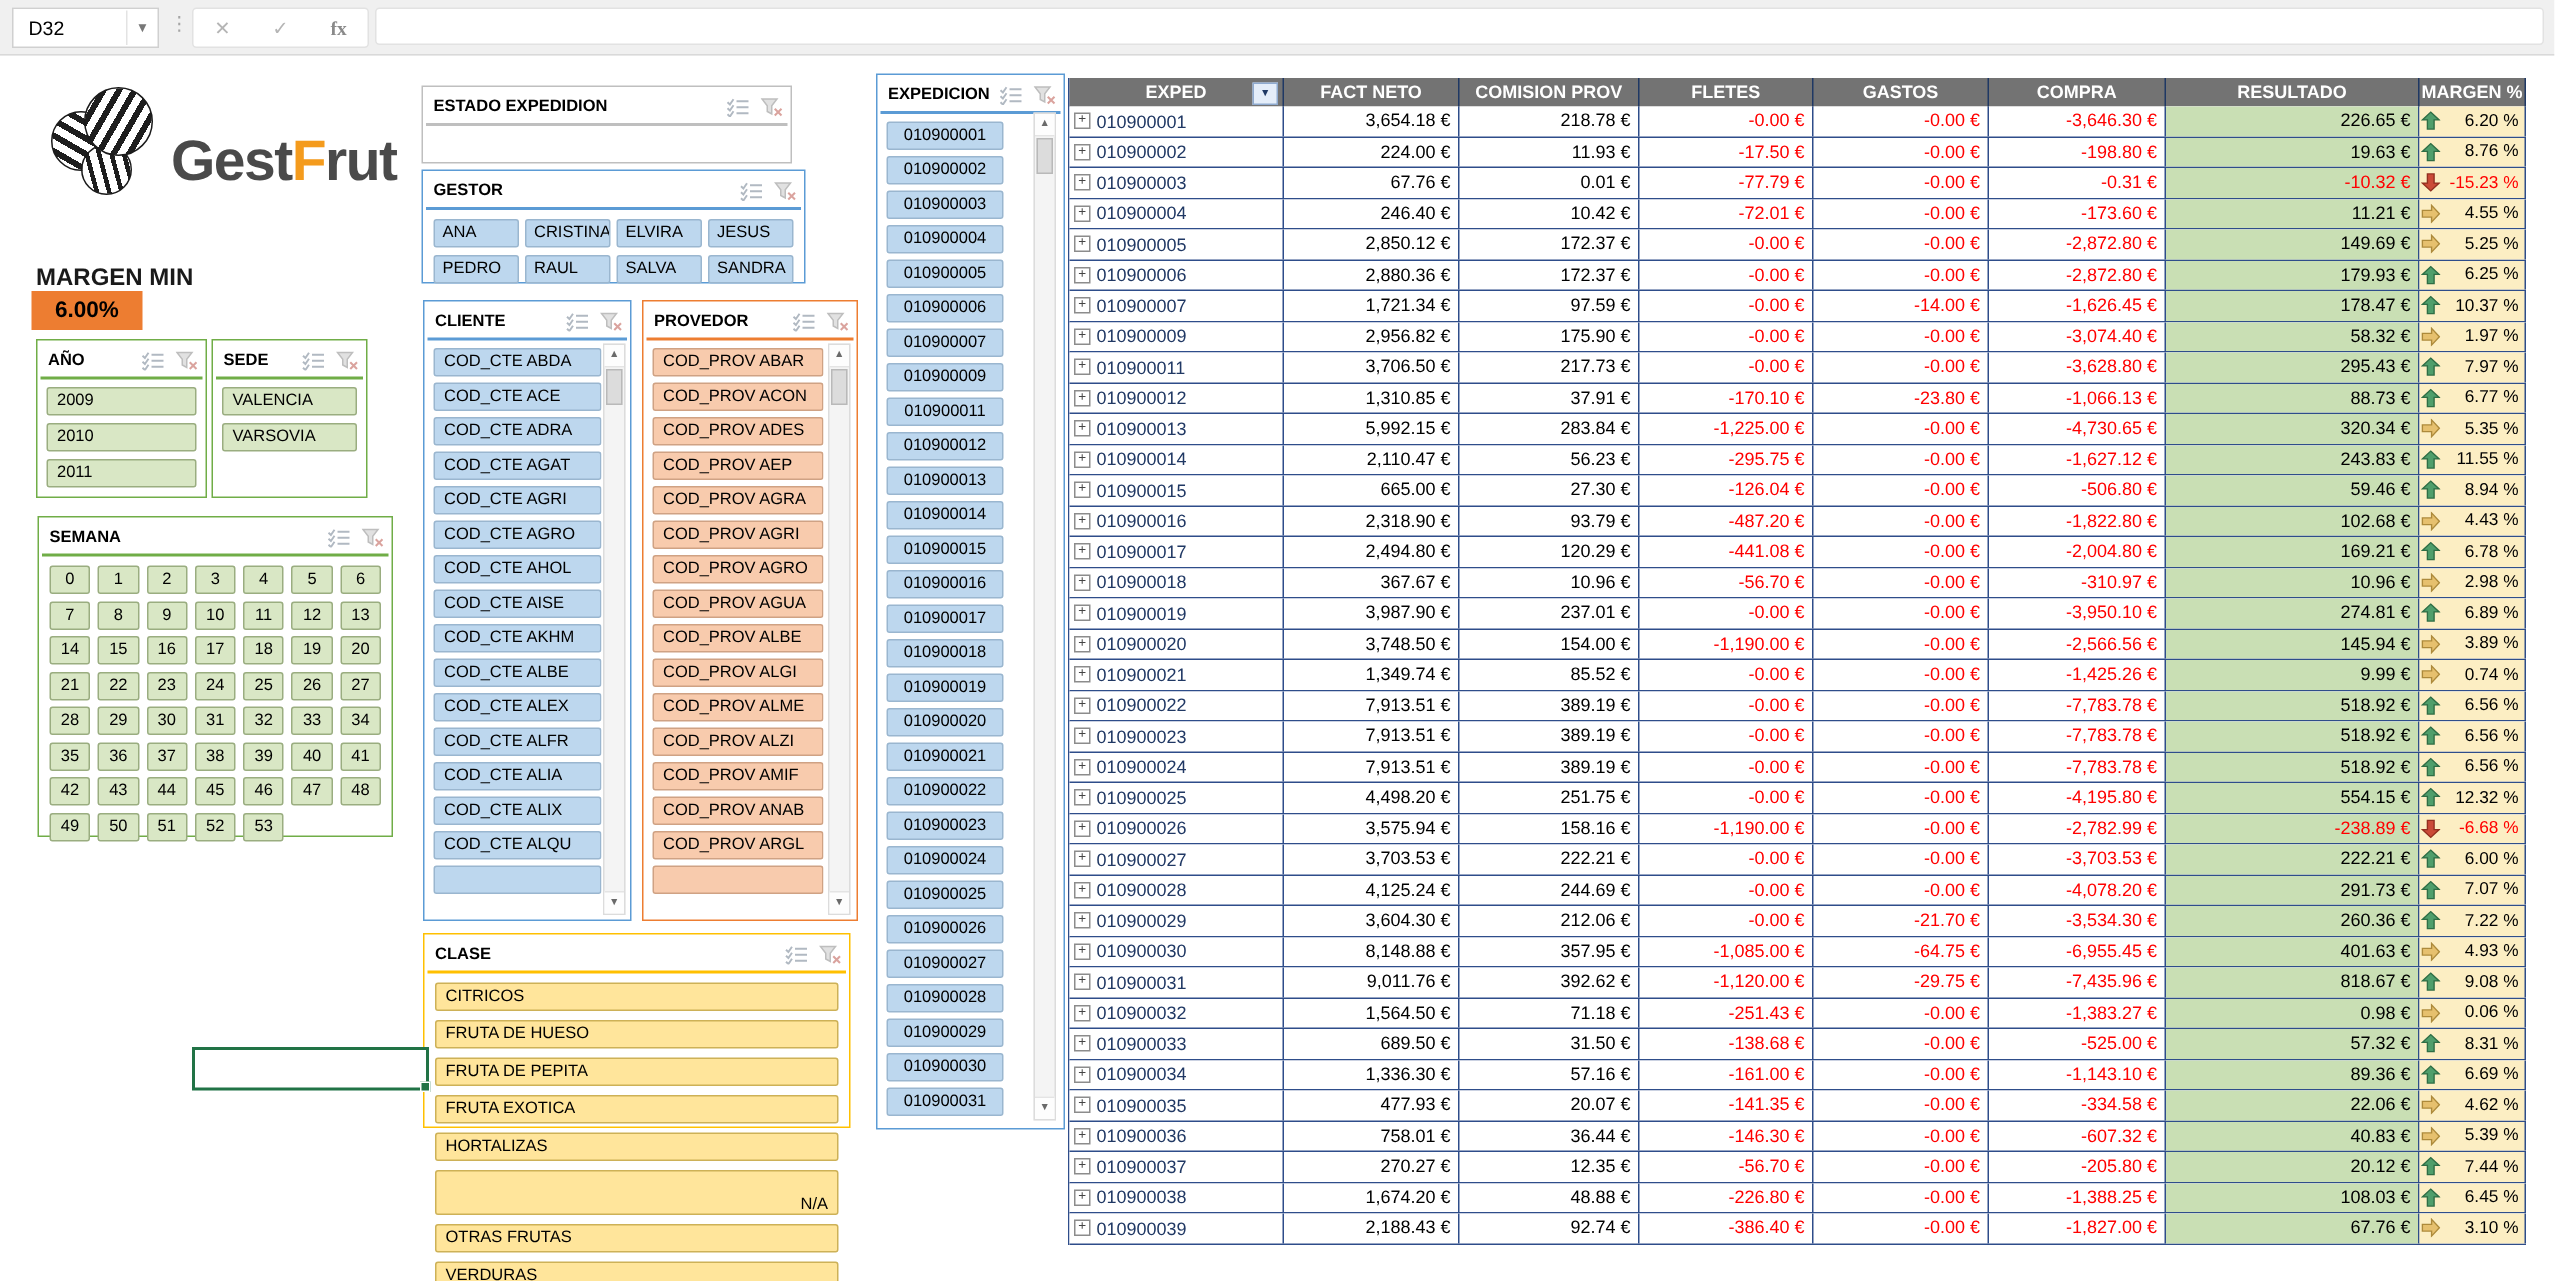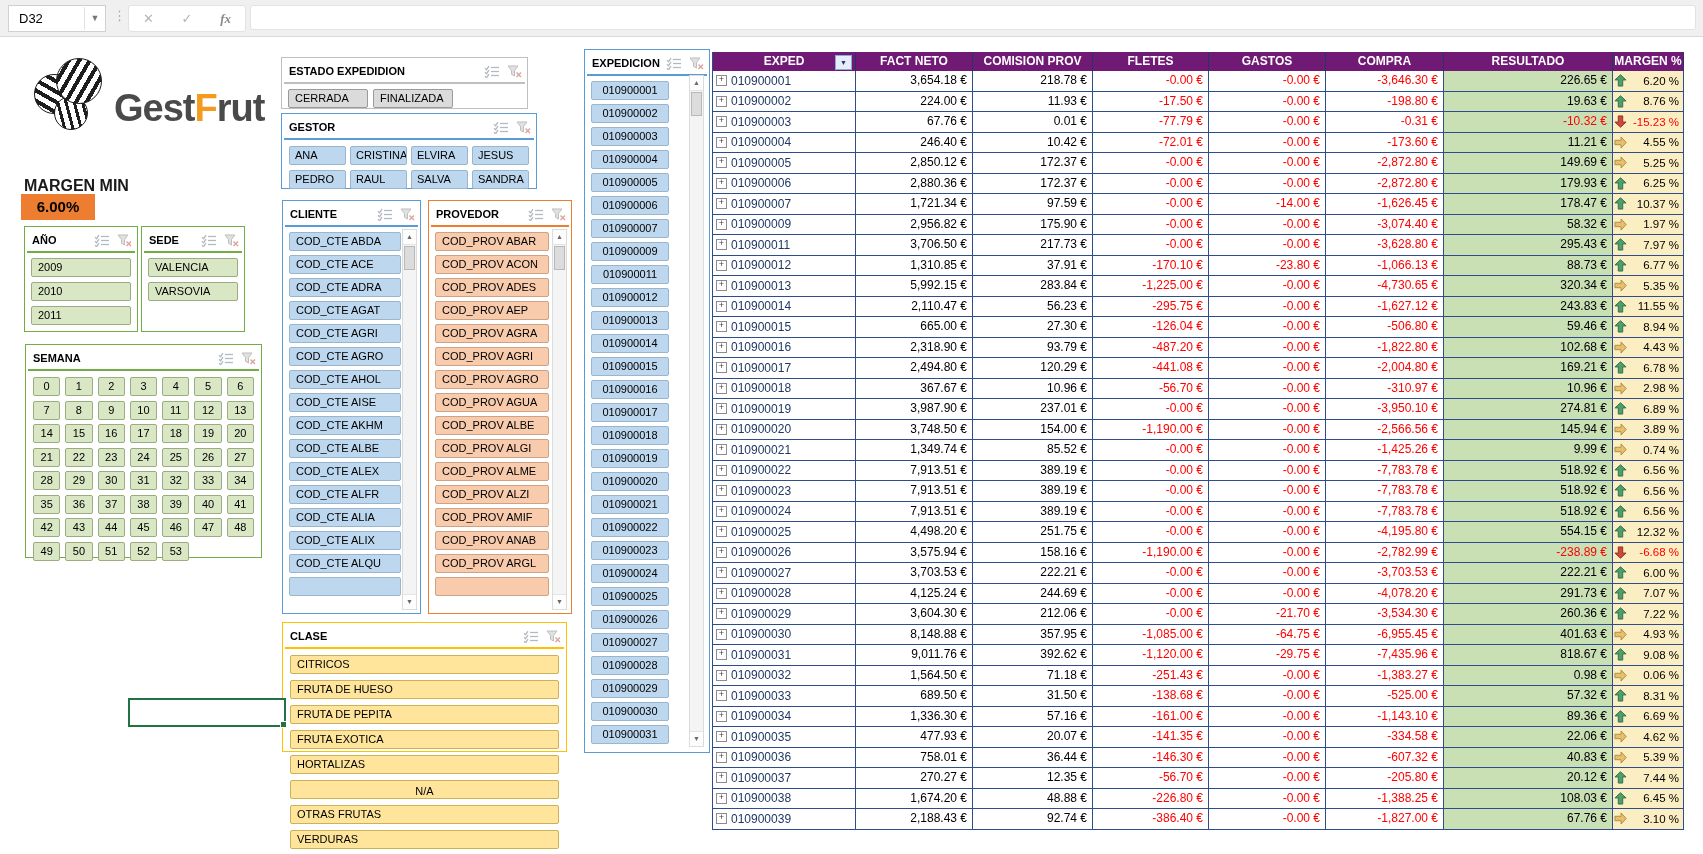--- a/index.html
+++ b/index.html
@@ -9,21 +9,21 @@
   
   .toolbar{position:absolute;left:0;top:0;width:1703px;height:36px;background:#f0f0f0;border-bottom:1px solid #d9d9d9;}
   .namebox{position:absolute;left:8px;top:5px;width:96px;height:25px;background:#fff;border:1px solid #d0d0d0;
            display:flex;align-items:center;font-size:13px;}
   .namebox .nbtext{flex:1;padding-left:10px;}
   .nb-arrow{width:20px;text-align:center;color:#777;font-size:9px;border-left:1px solid #e3e3e3;line-height:23px;}
   .tb-dots{position:absolute;left:113px;top:8px;color:#a5a5a5;font-size:13px;letter-spacing:0;}
   .fxgroup{position:absolute;left:128px;top:5px;width:116px;height:25px;background:#fff;border:1px solid #e2e2e2;border-radius:3px;
            display:flex;align-items:center;justify-content:space-around;}
   .tbi{color:#b5b5b5;font-size:13px;}
-  .tbi.fx{font-family:"Liberation Serif",serif;font-style:italic;color:#8a8a8a;font-weight:bold;}
+  .tbi.fx{font-family:"Liberation Serif",serif;color:#8a8a8a;font-weight:bold;}
   .formulabar{position:absolute;left:250px;top:5px;width:1446px;height:25px;background:#fff;border:1px solid #e2e2e2;border-radius:3px;
               font-size:12px;line-height:25px;padding-left:6px;box-sizing:border-box;}
 
   
   .logo{position:absolute;left:34px;top:52px;width:280px;height:78px;display:flex;align-items:flex-end;}
   .fruit{position:relative;width:72px;height:72px;flex:none;}
   .ball{position:absolute;border-radius:50%;border:1px solid #1a1a1a;}
   .b1{left:22px;top:0;width:44px;height:44px;background:repeating-linear-gradient(120deg,#1e1e1e 0 4px,#fff 4px 9px);}
   .b2{left:0;top:16px;width:38px;height:38px;background:repeating-linear-gradient(30deg,#1e1e1e 0 4px,#fff 4px 9px);}
   .b3{left:20px;top:38px;width:32px;height:32px;background:repeating-linear-gradient(75deg,#1e1e1e 0 3px,#fff 3px 8px);}
@@ -61,21 +61,21 @@
   .sb-btn{height:14px;font-size:7px;text-align:center;line-height:14px;color:#6a6a6a;background:#fdfdfd;border-bottom:1px solid #e4e4e4;}
   .sb-btn.sb-down{position:absolute;bottom:0;left:0;right:0;border-top:1px solid #e4e4e4;border-bottom:none;}
   .sb-thumb{height:22px;margin:1px;background:#dcdcdc;border:1px solid #b9b9b9;}
 
   
   .selcell{position:absolute;left:128px;top:698px;width:154px;height:25px;border:2px solid #217346;background:#fff;}
   .selhandle{position:absolute;right:-3px;bottom:-3px;width:5px;height:5px;background:#217346;border:1px solid #fff;}
 
   
   .pivot{position:absolute;left:712px;top:52px;border-left:1px solid #2e4d8a;}
-  .phead{display:flex;background:#701a75;height:19px;}
+  .phead{display:flex;background:#737373;height:19px;}
   .phc{color:#fff;font-size:12px;font-weight:bold;text-align:center;line-height:19px;box-sizing:border-box;
        border-right:1px solid #1f3864;position:relative;}
   .prow{display:flex;height:19.5px;border-bottom:1px solid #2e4d8a;background:#fff;}
   .pc{box-sizing:border-box;border-right:1px solid #2e4d8a;font-size:12px;line-height:18px;overflow:hidden;white-space:nowrap;}
   .c0{width:143px}.c1{width:117px}.c2{width:120px}.c3{width:116px}.c4{width:117px}.c5{width:118px}.c6{width:169px}.c7{width:71px}
   .num{text-align:right;padding-right:5px;}
   .neg{color:#f00;}
   .res{background:#c9dfb4;}
   .mar{background:#fceec3;display:flex;align-items:center;padding-right:4px;}
   .mar svg{flex:none;margin-left:1px;}
@@ -129,24 +129,20 @@
             <path d="M7 10.5 H15"></path>
           </g>
         </svg>
         <svg class="hicon" width="15" height="13" viewBox="0 0 15 13">
           <path d="M1 1 H11 L7.5 5.5 V11 L4.5 9.3 V5.5 Z" fill="#dedede" stroke="#b7b7b7"></path>
           <path d="M9.5 7.5 L14 12 M14 7.5 L9.5 12" stroke="#d79a94" stroke-width="1.4" fill="none"></path>
         </svg>
       </span>
     </div>
   <div class="sl-rule"></div>
-  <div class="items" style="flex-direction:row;gap:5px;">
-      <div class="it" style="width: 80px;">CERRADA</div>
-      <div class="it" style="width: 80px;">FINALIZADA</div>
-    </div>
 </div>
 
 <div class="slicer sl-blue" style="left:281px;top:113px;width:256px;height:76px;">
   <div class="sl-head">
       <span class="sl-title">GESTOR</span>
       <span class="sl-icons">
         <svg class="hicon" width="16" height="13" viewBox="0 0 16 13">
           <g stroke="#a9b2bc" fill="none" stroke-width="1.3">
             <path d="M1 3.2 l1.6 1.5 L5 1.2"></path>
             <path d="M7 2.5 H15"></path>
@@ -421,21 +417,21 @@
         </svg>
       </span>
     </div>
   <div class="sl-rule"></div>
   <div class="grid-items" style="grid-template-columns:repeat(1,1fr);gap:6px;">
       <div class="it" style="text-align: left; padding: 0px 6px;">CITRICOS</div>
       <div class="it" style="text-align: left; padding: 0px 6px;">FRUTA DE HUESO</div>
       <div class="it" style="text-align: left; padding: 0px 6px;">FRUTA DE PEPITA</div>
       <div class="it" style="text-align: left; padding: 0px 6px;">FRUTA EXOTICA</div>
       <div class="it" style="text-align: left; padding: 0px 6px;">HORTALIZAS</div>
-      <div class="it" style="text-align: center; padding: 2px 6px;">N/A</div>
+      <div class="it" style="text-align: right; padding: 14px 6px;">N/A</div>
       <div class="it" style="text-align: left; padding: 0px 6px;">OTRAS FRUTAS</div>
       <div class="it" style="text-align: left; padding: 0px 6px;">VERDURAS</div>
     </div>
 </div>
 
 <div class="slicer sl-blue" style="left:584px;top:49px;width:126px;height:704px;">
   <div class="sl-head">
       <span class="sl-title">EXPEDICION</span>
       <span class="sl-icons">
         <svg class="hicon" width="16" height="13" viewBox="0 0 16 13">

